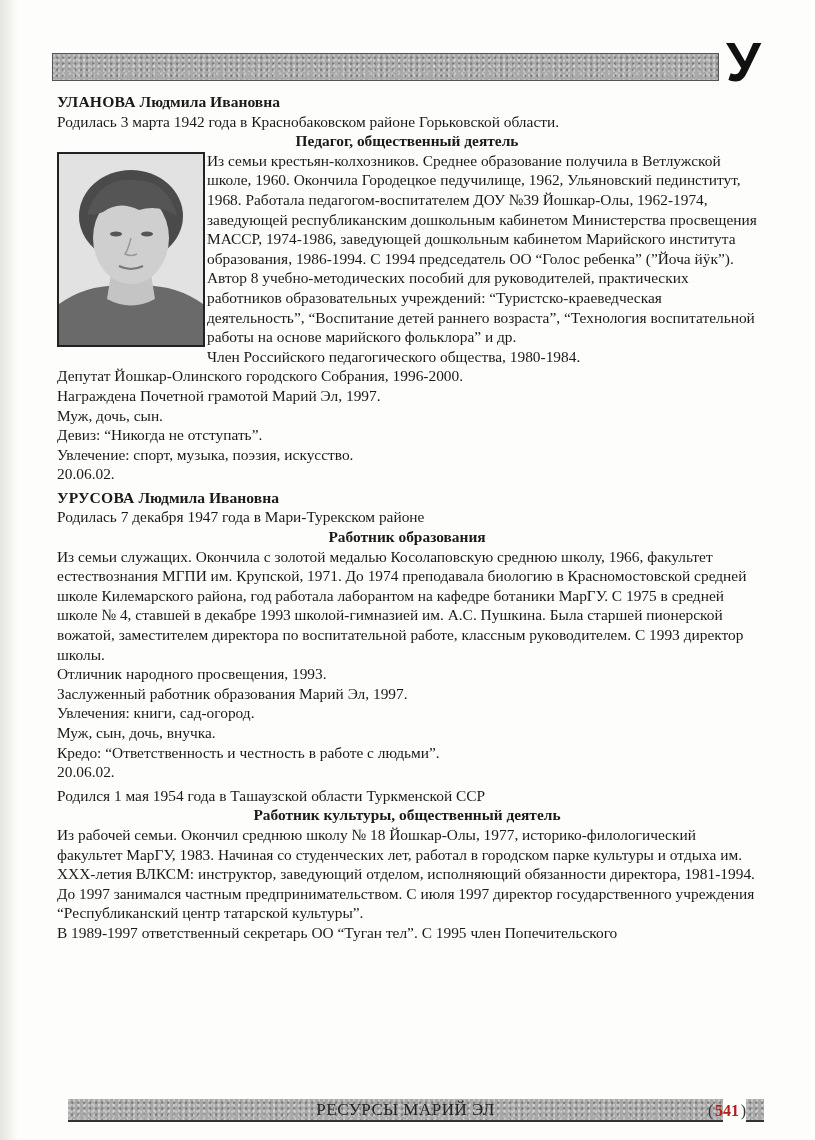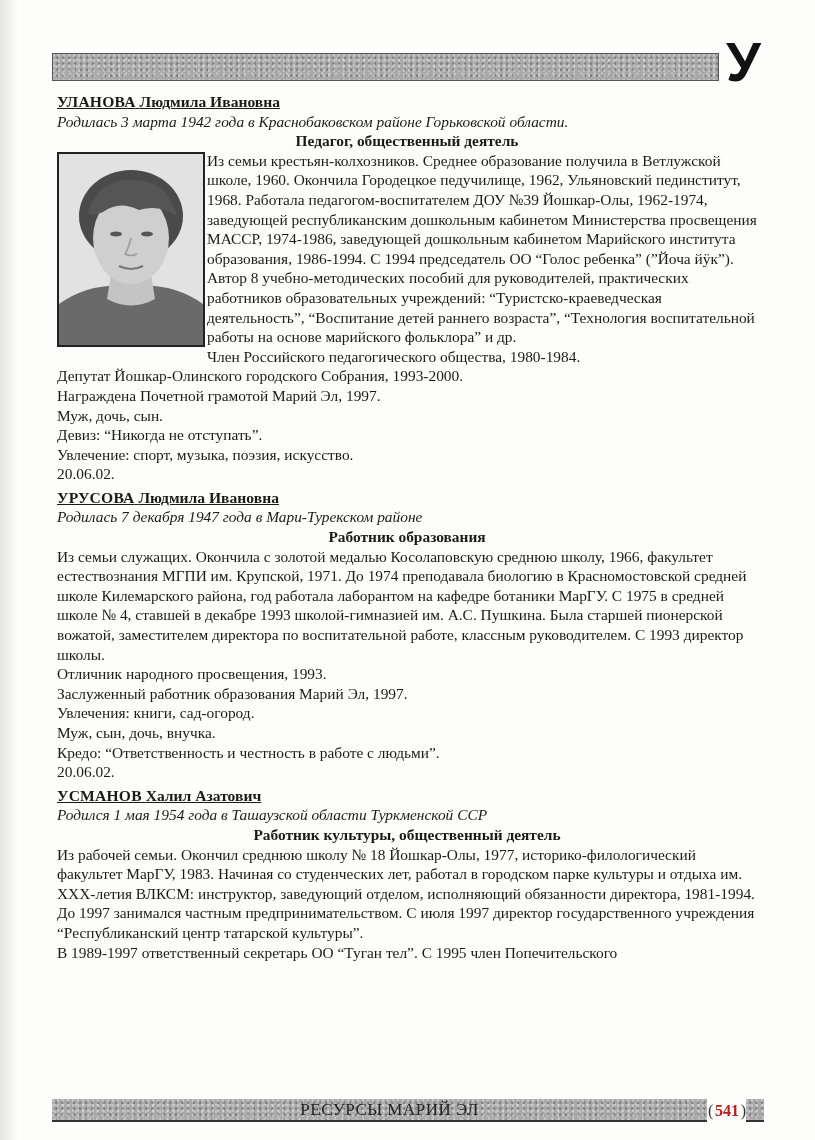--- a/index.html
+++ b/index.html
@@ -30,35 +30,35 @@
       position: absolute; left: 726px; top: 34px;
       font-family: "Liberation Sans", "DejaVu Sans", sans-serif;
       font-weight: bold; font-size: 56px; line-height: 56px; color: #111;
     }
     .content {
       position: absolute; left: 57px; top: 92px; width: 700px;
       font-size: 15.4px; line-height: 19.6px;
     }
     .entry { margin: 0; }
     .entry + .entry { margin-top: 4px; }
-    .name { font-weight: bold; font-size: 15.6px; text-decoration: underline; }
+    .name { font-weight: bold; font-size: 15.6px; }
     .name .surname { letter-spacing: 0.2px; }
-    .birth { font-style: italic; }
+    .birth { }
     .role { font-weight: bold; text-align: center; }
     .p { margin: 0; }
     .photo {
       float: left; width: 148px; height: 195px; margin: 1px 0 0 0;
       border: 2px solid #222; box-sizing: border-box;
       background: #d8d8d8; position: relative; overflow: hidden;
       margin-right: 0;
     }
     .photo-wrap { float: left; width: 150px; margin-right: 0px; height: 196px; margin-bottom: 2px; }
     .entry1-body { padding-left: 0; }
     .footer-bar {
-      position: absolute; left: 52px; top: 1099px; width: 655px; height: 23px;
+      position: absolute; left: 68px; top: 1099px; width: 655px; height: 23px;
       border-bottom: 2px solid #333; box-sizing: border-box;
       display: flex; align-items: center; justify-content: center;
     }
     .footer-bar-right {
       position: absolute; left: 746px; top: 1099px; width: 18px; height: 23px;
       border-bottom: 2px solid #333; box-sizing: border-box;
     }
     .footer-title {
       font-family: "Liberation Serif", "DejaVu Serif", serif;
       font-size: 17px; letter-spacing: 0.5px; color: #222;
@@ -115,21 +115,21 @@
 
             <path d="M72 84 Q69 96 66 100 Q72 103 78 100" stroke="#999" stroke-width="1.5" fill="none"></path>
 
             <path d="M60 112 Q72 118 84 112" stroke="#777" stroke-width="2" fill="none"></path>
           </svg>
         </div>
       </div>
       <p class="p">Из семьи крестьян-колхозников. Среднее образование получила в Ветлужской школе, 1960. Окончила Городецкое педучилище, 1962, Ульяновский пединститут, 1968. Работала педагогом-воспитателем ДОУ №39 Йошкар-Олы, 1962-1974, заведующей республиканским дошкольным кабинетом Министерства просвещения МАССР, 1974-1986, заведующей дошкольным кабинетом Марийского института образования, 1986-1994. С 1994 председатель ОО “Голос ребенка” (”Йоча йӱк”).</p>
       <p class="p">Автор 8 учебно-методических пособий для руководителей, практических работников образовательных учреждений: “Туристско-краеведческая деятельность”, “Воспитание детей раннего возраста”, “Технология воспитательной работы на основе марийского фольклора” и др.</p>
       <p class="p">Член Российского педагогического общества, 1980-1984.</p>
-      <p class="p">Депутат Йошкар-Олинского городского Собрания, 1993-2000.</p>
+      <p class="p">Депутат Йошкар-Олинского городского Собрания, 1996-2000.</p>
       <p class="p">Награждена Почетной грамотой Марий Эл, 1997.</p>
       <p class="p">Муж, дочь, сын.</p>
       <p class="p">Девиз: “Никогда не отступать”.</p>
       <p class="p">Увлечение: спорт, музыка, поэзия, искусство.</p>
       <p class="p">20.06.02.</p>
     </div>
   </div>
 
   <div class="entry">
     <div class="name">
@@ -141,24 +141,20 @@
     <p class="p">Из семьи служащих. Окончила с золотой медалью Косолаповскую среднюю школу, 1966, факультет естествознания МГПИ им. Крупской, 1971. До 1974 преподавала биологию в Красномостовской средней школе Килемарского района, год работала лаборантом на кафедре ботаники МарГУ. С 1975 в средней школе № 4, ставшей в декабре 1993 школой-гимназией им. А.С. Пушкина. Была старшей пионерской вожатой, заместителем директора по воспитательной работе, классным руководителем. С 1993 директор школы.</p>
     <p class="p">Отличник народного просвещения, 1993.</p>
     <p class="p">Заслуженный работник образования Марий Эл, 1997.</p>
     <p class="p">Увлечения: книги, сад-огород.</p>
     <p class="p">Муж, сын, дочь, внучка.</p>
     <p class="p">Кредо: “Ответственность и честность в работе с людьми”.</p>
     <p class="p">20.06.02.</p>
   </div>
 
   <div class="entry">
-    <div class="name">
-      <span class="surname">УСМАНОВ</span>
-      <span>Халил Азатович</span>
-    </div>
     <div class="birth">Родился 1 мая 1954 года в Ташаузской области Туркменской ССР</div>
     <div class="role">Работник культуры, общественный деятель</div>
     <p class="p">Из рабочей семьи. Окончил среднюю школу № 18 Йошкар-Олы, 1977, историко-филологический факультет МарГУ, 1983. Начиная со студенческих лет, работал в городском парке культуры и отдыха им. ХХХ-летия ВЛКСМ: инструктор, заведующий отделом, исполняющий обязанности директора, 1981-1994. До 1997 занимался частным предпринимательством. С июля 1997 директор государственного учреждения “Республиканский центр татарской культуры”.</p>
     <p class="p">В 1989-1997 ответственный секретарь ОО “Туган тел”. С 1995 член Попечительского</p>
   </div>
 
 </div>
 
 <div class="footer-bar dither">
   <span class="footer-title">РЕСУРСЫ МАРИЙ ЭЛ</span>

